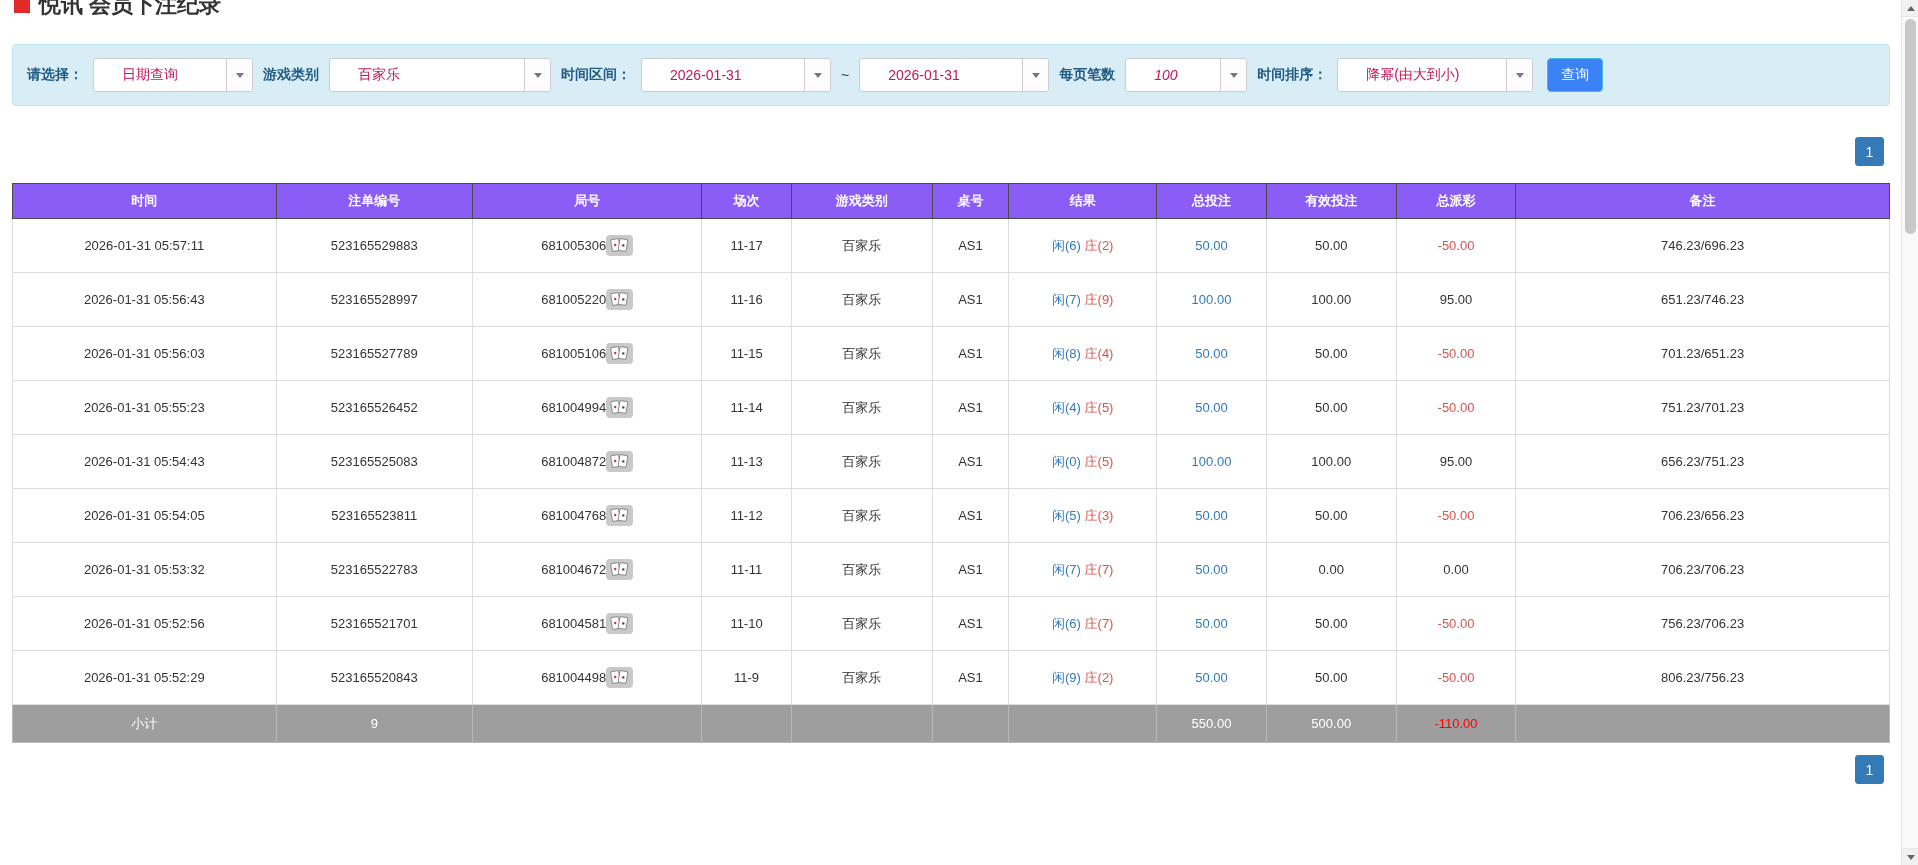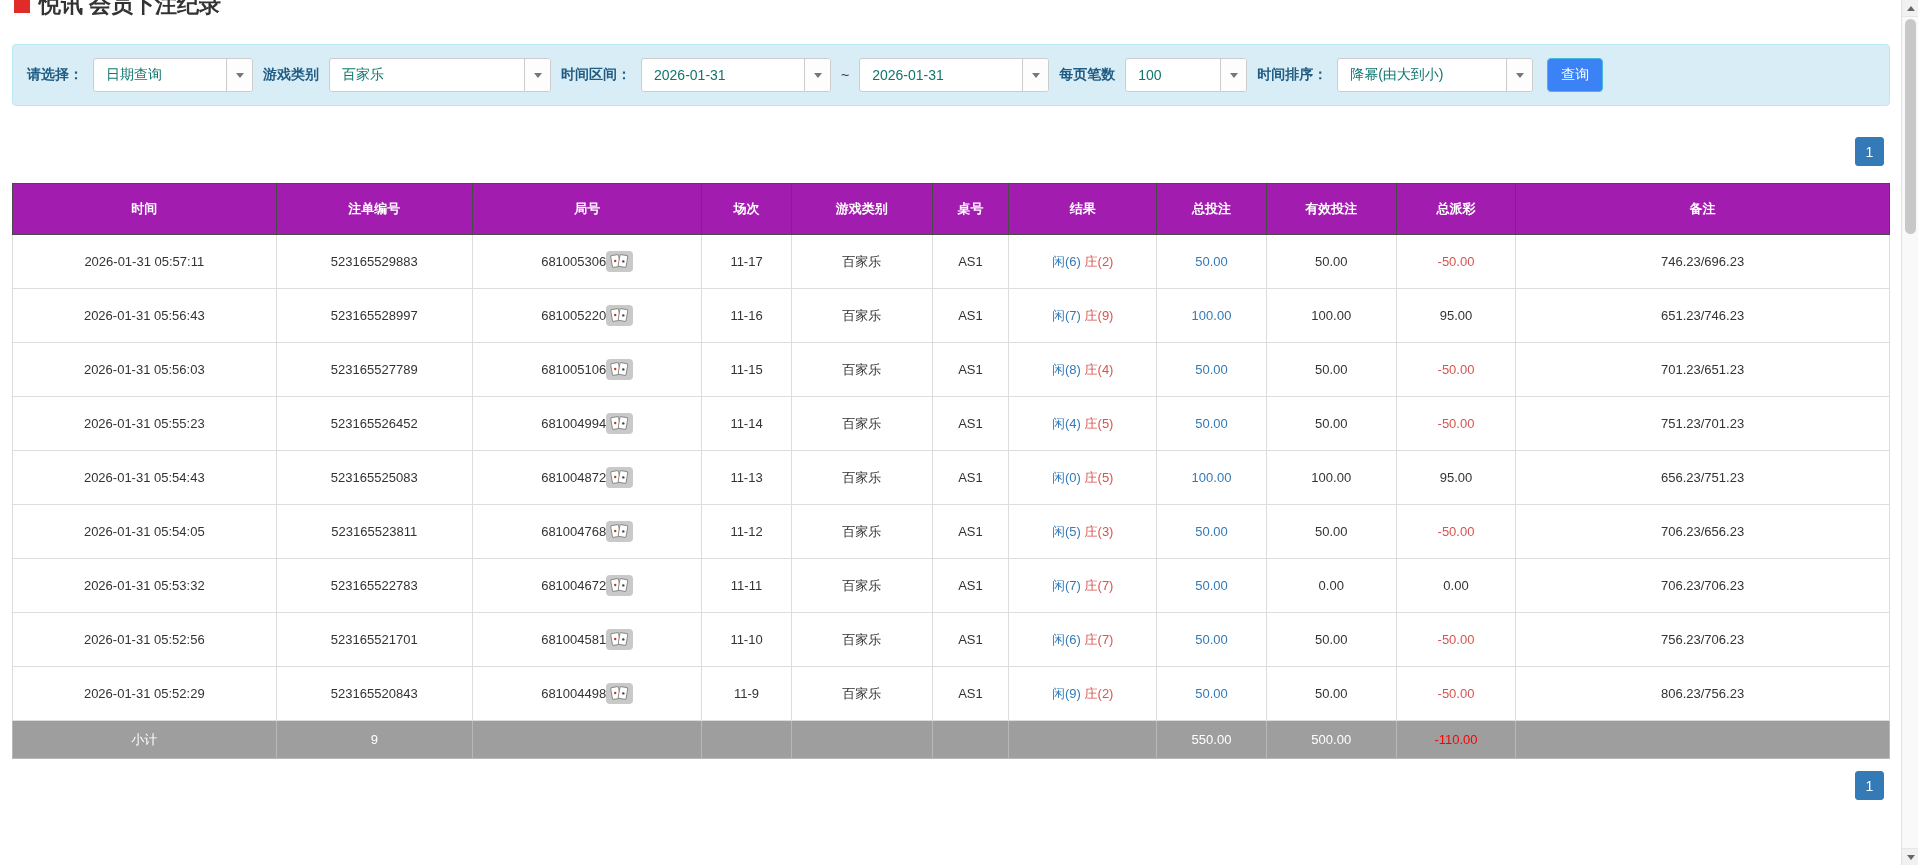--- a/index.html
+++ b/index.html
@@ -12,45 +12,45 @@
   .title-row { display: flex; align-items: center; gap: 9px; margin: -10px 0 0 2px; }
   .logo-sq { width: 16px; height: 16px; background: #e12b28; flex: 0 0 auto; }
   .page-title { font-size: 22px; font-weight: bold; color: #333; line-height: 30px; white-space: nowrap; }
 
   
   .filter-bar { margin-top: 24px; background: #d9edf7; border: 1px solid #bce8f1; border-radius: 4px;
     padding: 13px 14px; display: flex; align-items: center; gap: 10px; }
   .flabel { font-size: 14px; font-weight: bold; color: #1f5b83; white-space: nowrap; }
   .select { display: inline-flex; align-items: center; height: 34px; background: #fff; border: 1px solid #ccc;
     border-radius: 3px; cursor: pointer; overflow: hidden; flex: 0 0 auto; }
-  .sval { flex: 1; padding: 0 12px; font-size: 14px; color: #0f766e; white-space: nowrap; overflow: hidden; }
+  .sval { flex: 1; padding: 0 28px; font-size: 14px; color: #be185d; white-space: nowrap; overflow: hidden; }
   .sarrow { width: 26px; height: 100%; border-left: 1px solid #ccc; background: #fdfdfd;
     display: flex; align-items: center; justify-content: center; }
   .caret { width: 0; height: 0; border-left: 4px solid transparent; border-right: 4px solid transparent;
     border-top: 5px solid #777; display: block; }
-  .w160 { width: 160px; } .w222 { width: 222px; } .w190 { width: 190px; } .w122 { width: 122px; } .w196 { width: 196px; }
+  .w160 { width: 160px; } .w222 { width: 222px; } .w190 { width: 190px; } .w122 { width: 122px; font-style: italic; } .w196 { width: 196px; }
   .tilde { font-size: 14px; color: #333; }
   .btn-search { margin-left: 4px; background: #3b82f6; border: 1px solid #46b8da; color: #fff; font-size: 14px;
     padding: 7px 13px; border-radius: 4px; cursor: pointer; font-family: inherit; }
 
   
   .summary-bar { margin-top: 14px; background: #dff0d8; border: 1px solid #d6e9c6; border-radius: 4px;
     padding: 14px 14px; display: flex; align-items: center; justify-content: space-between; }
   .summary-left { font-size: 14px; color: #3c763d; }
   .summary-right { font-size: 13px; color: #d9534f; }
 
   
   .pager { display: flex; justify-content: flex-end; margin-top: 31px; padding-right: 6px; }
   .page-btn { min-width: 29px; height: 29px; background: #337ab7; border: 1px solid #337ab7; color: #fff;
     font-size: 14px; display: flex; align-items: center; justify-content: center; border-radius: 3px; cursor: pointer; }
   .pager-bottom { margin-top: 12px; }
 
   
   table { width: 100%; border-collapse: collapse; table-layout: fixed; margin-top: 17px; font-size: 13px; }
-  th { background: #a21caf; color: #fff; font-weight: bold; padding: 16px 4px; border: 1px solid #4a4a4a;
+  th { background: #8b5cf6; color: #fff; font-weight: bold; padding: 8px 4px; border: 1px solid #4a4a4a;
     text-align: center; white-space: nowrap; }
   td { border: 1px solid #ddd; text-align: center; height: 54px; padding: 0 4px; color: #333; white-space: nowrap; }
   td.blue { color: #337ab7; cursor: pointer; }
   td.red { color: #d9534f; }
   .player { color: #337ab7; }
   .banker { color: #d9534f; }
   .round-wrap { display: flex; align-items: center; justify-content: center; }
   .card-btn { display: inline-flex; align-items: center; justify-content: center; width: 27px; height: 21px;
     background: #c9c9c9; border-radius: 4px; cursor: pointer; }
   tr.footer-row td { background: #9e9e9e; color: #fff; height: 38px; border: 1px solid #b8b8b8; }

